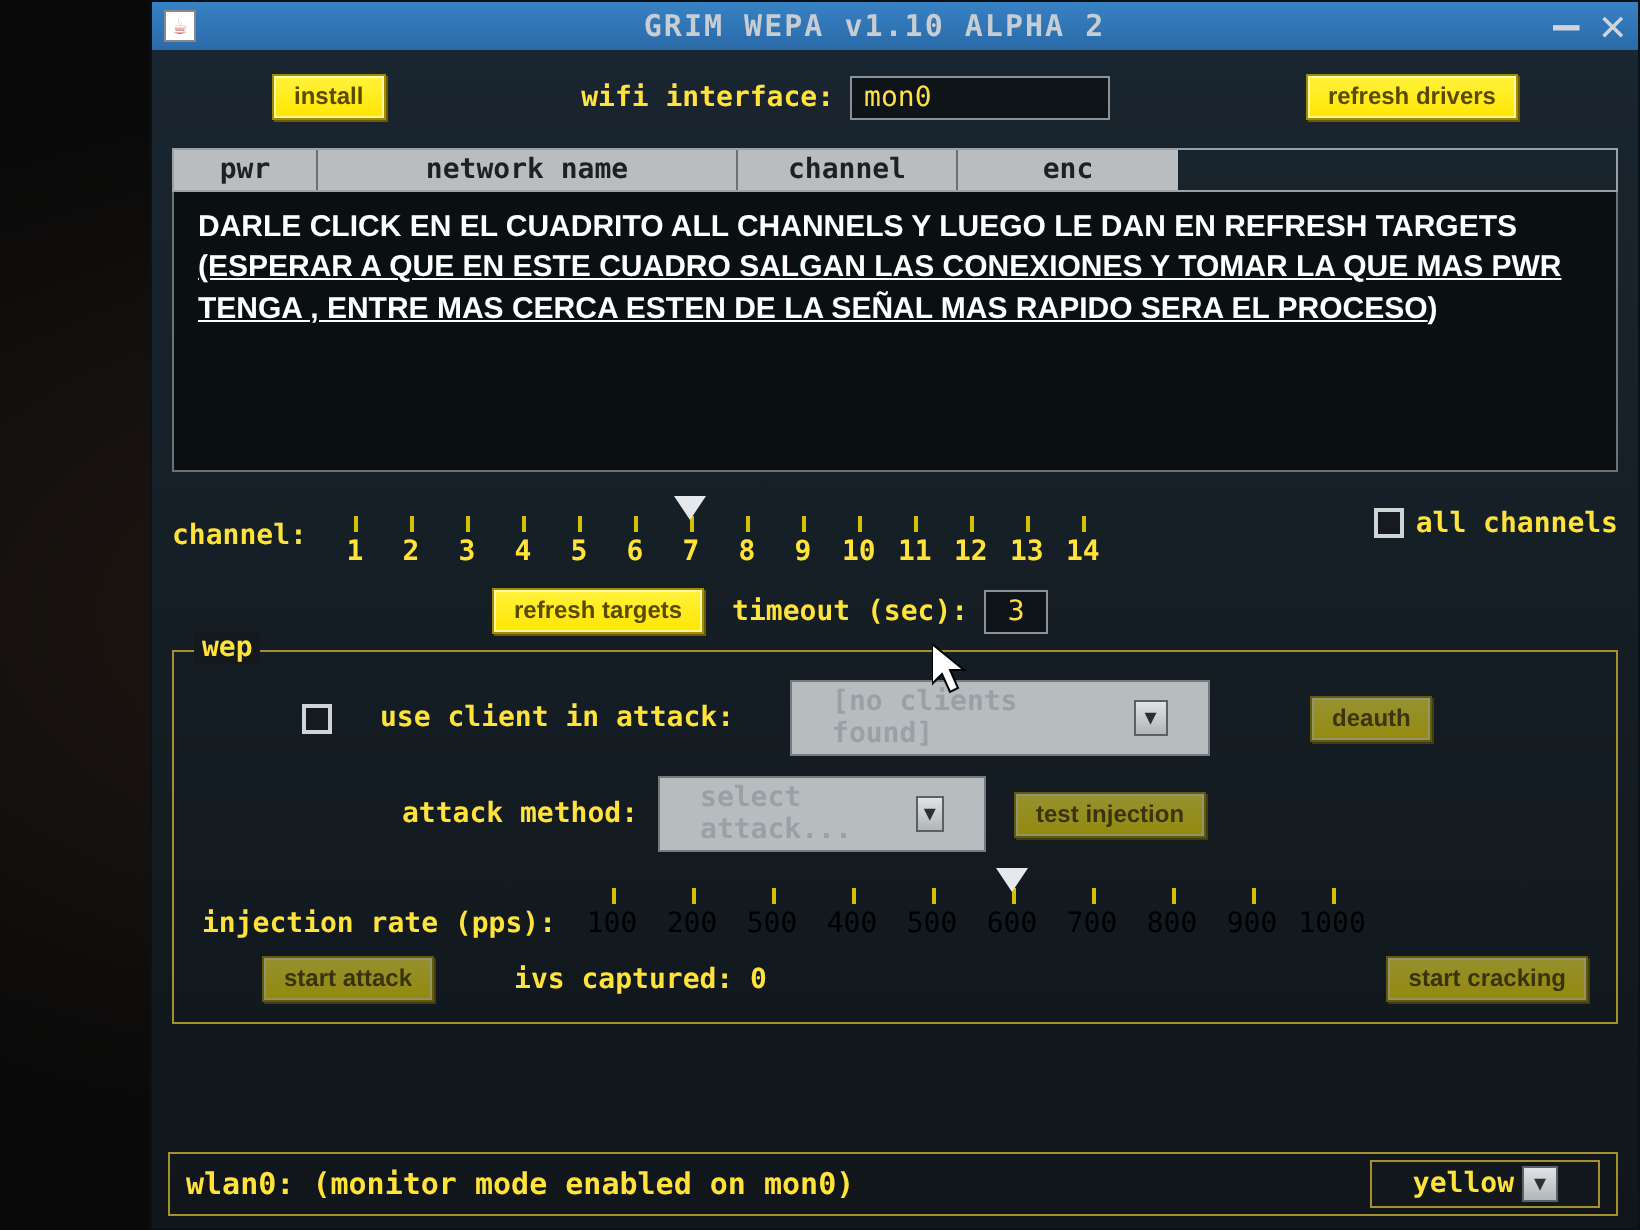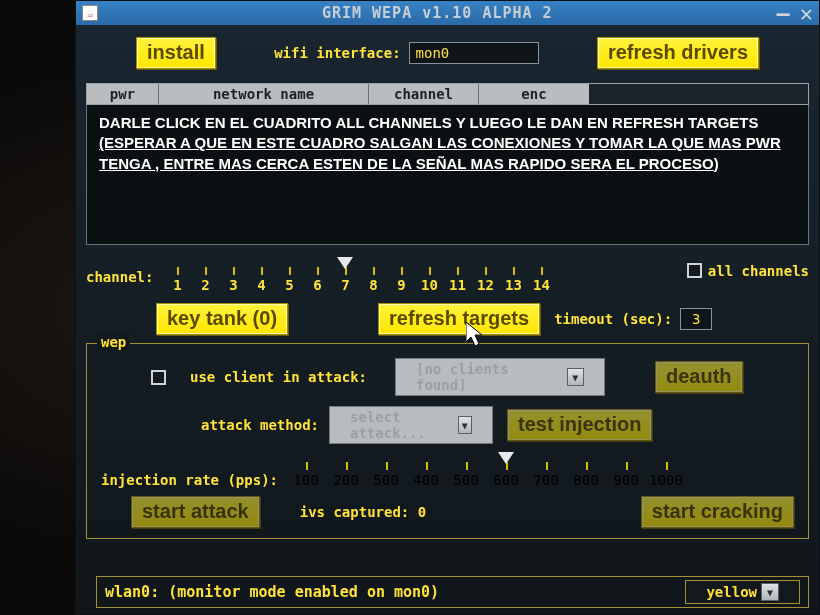--- a/index.html
+++ b/index.html
@@ -46,21 +46,21 @@
   .content { padding: 8px 10px 6px 10px; }
   .row { display:flex; align-items:center; }
   .yellow-btn {
     background: linear-gradient(180deg, #fff23d 0%, #ffe600 100%);
     color: #594a00;
     font-weight: bold;
     border: 1px solid #a38c00;
     padding: 3px 10px 4px 10px;
     box-shadow: inset 0 0 0 1px rgba(255,255,255,.6),
                 1px 1px 0 #6b5a00;
-    font-size: 20px;
+    font-size: 12px;
   }
   .yellow-btn.faded { opacity:.55; }
   .label-y { color:#ffe33a; font-weight:bold; }
   .text-input {
     background:#0e1418;
     border:1px solid #8a9299;
     color:#fde047;
     padding:2px 6px;
     font-family:inherit; font-size:14px;
   }
@@ -131,21 +131,21 @@
     font-weight:bold;font-size:14px;
   }
   .select-arrow{
     width:18px;height:18px;border:1px solid #5a6166;
     background:linear-gradient(180deg,#e0e3e5,#b2b6b9);
     margin-left:4px;
     display:flex;align-items:center;justify-content:center;
     color:#2a3034;font-size:10px;
   }
   .footer {
-    position:absolute; left:20px; right:10px; bottom:6px;
+    position:absolute; left:8px; right:10px; bottom:6px;
     border:1px solid #a39030;
     padding:3px 8px;
     display:flex; align-items:center;
     color:#ffe33a;font-weight:bold;font-size:15px;text-align:right;
   }
   .cursor-arrow{
     position:absolute;
     width:0;height:0;
     pointer-events:none;
   }
@@ -202,21 +202,20 @@
         <div class="tick">12</div>
         <div class="tick">13</div>
         <div class="tick">14</div>
       </div>
       <div style="flex:1"></div>
       <span class="checkbox"></span>
       <span>all channels</span>
     </div>
 
     <div class="row" style="margin-top:10px;padding-left:70px;">
-      <button class="yellow-btn">key tank (0)</button>
       <div style="width:90px"></div>
       <button class="yellow-btn">refresh targets</button>
       <div style="width:14px"></div>
       <span class="label-y">timeout (sec):</span>
       <input class="text-input" style="width: 32px; margin-left: 8px; text-align: center;" value="3">
     </div>
 
     <div class="fieldset">
       <div class="legend">wep</div>
 

